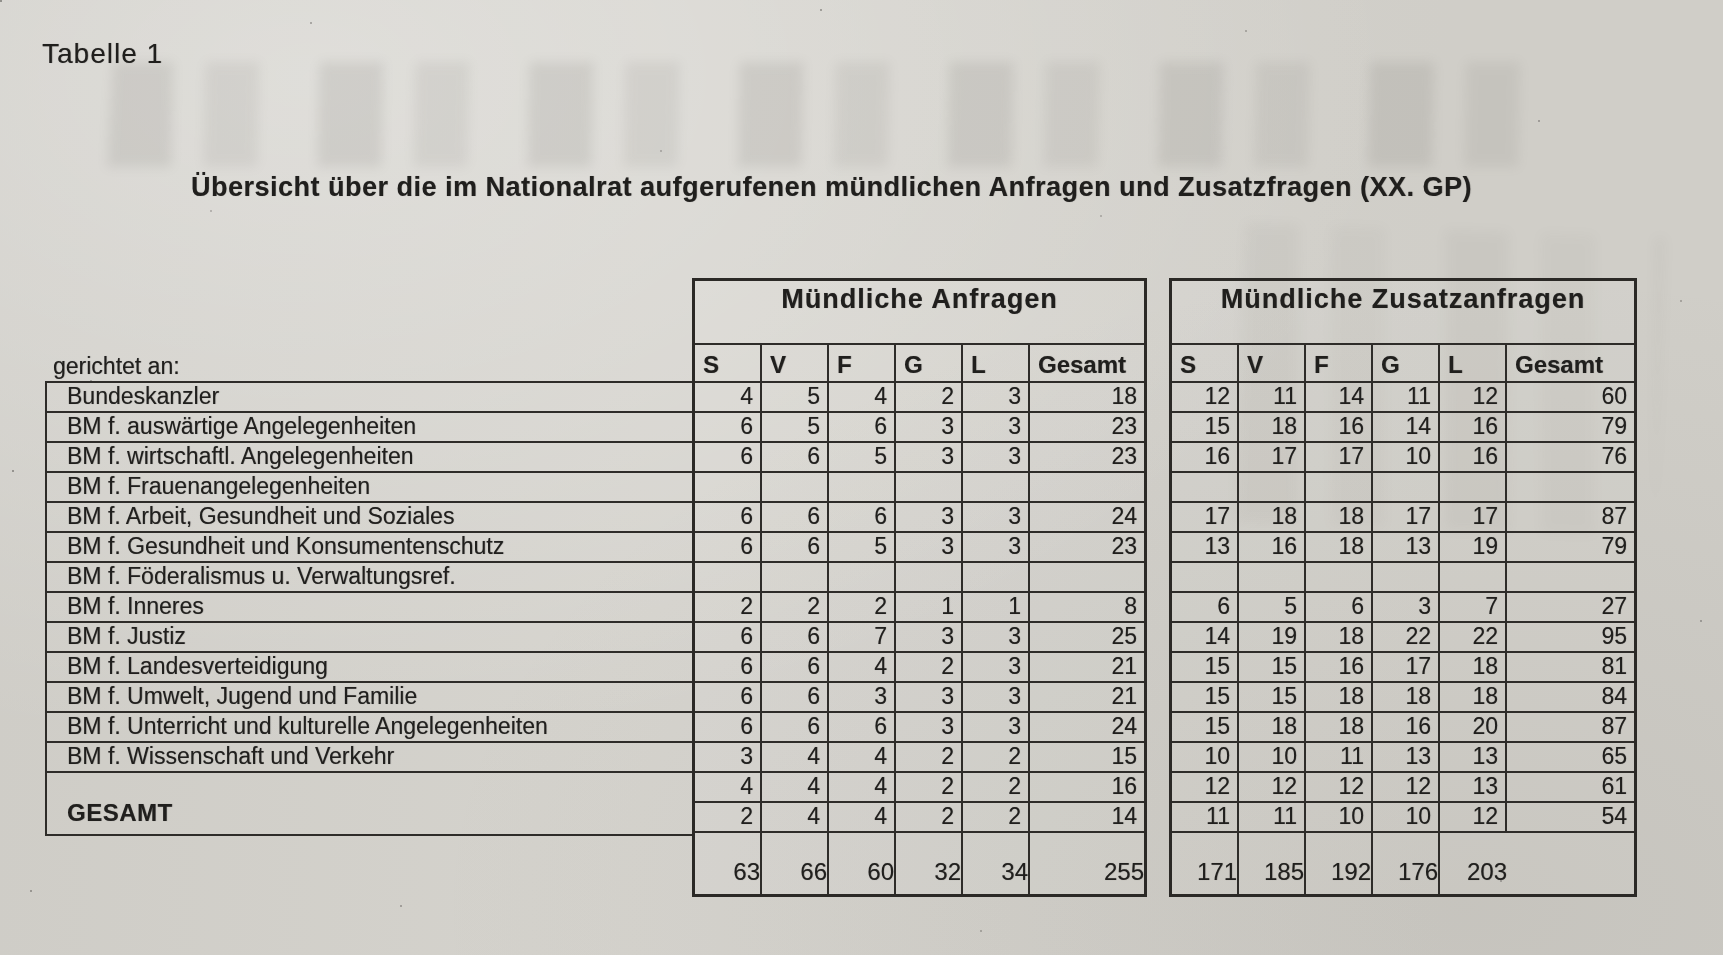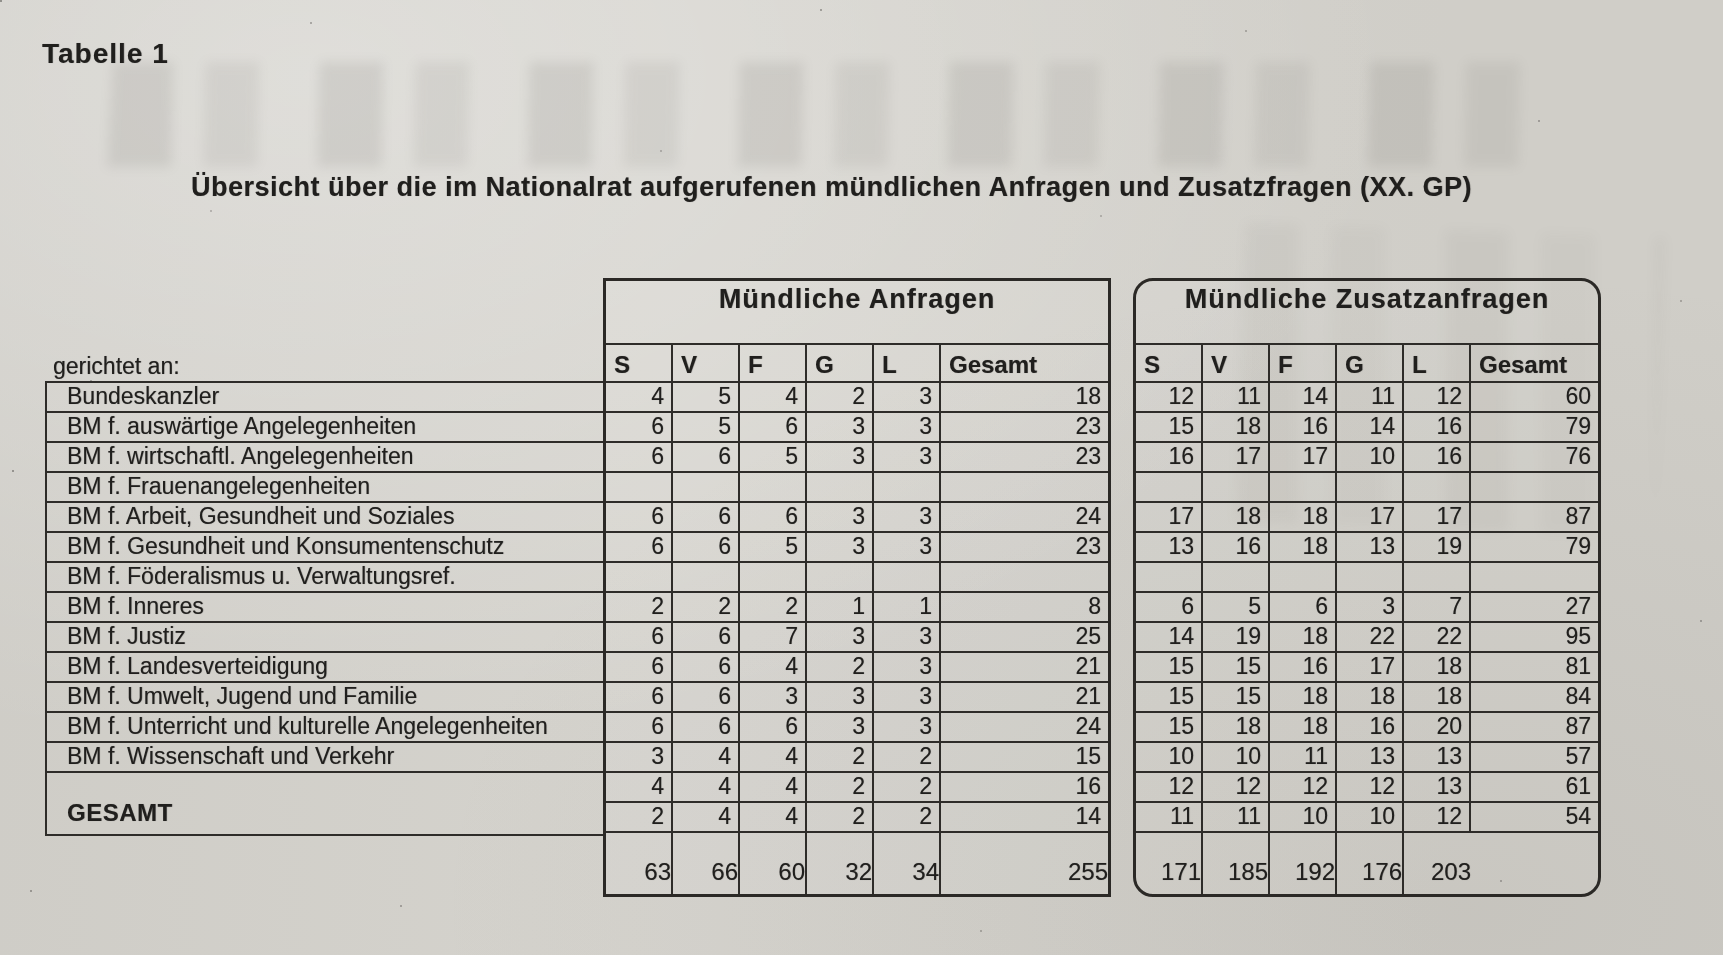--- a/index.html
+++ b/index.html
@@ -22,34 +22,34 @@
       rgba(95,92,86,0.55) 96px 150px, rgba(95,92,86,0) 150px 210px);
   }
   .ghost.g1{ left:110px; top:62px;  width:1430px; height:105px; transform:skewX(-3deg);}
   .ghost.g2{ left:1240px; top:230px; width:420px; height:300px; opacity:0.07; transform:rotate(2deg);}
   .speck{ position:absolute; width:2px; height:2px; background:rgba(45,43,40,0.55); border-radius:50%;
     box-shadow: 310px 22px rgba(45,43,40,.4), 820px 9px rgba(45,43,40,.45), 1245px 30px rgba(45,43,40,.35),
       1538px 120px rgba(45,43,40,.4), 90px 380px rgba(45,43,40,.4), 12px 470px rgba(45,43,40,.5),
       1680px 300px rgba(45,43,40,.35), 1700px 620px rgba(45,43,40,.4), 400px 905px rgba(45,43,40,.4),
       980px 930px rgba(45,43,40,.35), 1500px 880px rgba(45,43,40,.4), 210px 210px rgba(45,43,40,.3),
       660px 150px rgba(45,43,40,.3), 1100px 215px rgba(45,43,40,.3), 30px 890px rgba(45,43,40,.45);}
-  .doc-label{ position:absolute; left:42px; top:38px; font-size:28px; font-weight:bold; letter-spacing:1px;}
+  .doc-label{ position:absolute; left:42px; top:38px; font-size:28px; font-weight:normal; letter-spacing:1px;}
   .doc-title{ position:absolute; left:0; right:60px; top:172px; text-align:center;
     font-size:27px; font-weight:bold; letter-spacing:0.5px;}
   .layout{ position:absolute; left:45px; top:278px; display:flex; align-items:flex-start;}
-  .labels-col{ width:558px; }
+  .labels-col{ width:647px; }
   .labels-spacer{ height:103px; position:relative; }
   .gerichtet{ position:absolute; left:8px; bottom:1px; font-size:23px; }
   .labels-box{ border:2px solid #2e2c29; border-right:none; }
   .lrow{ height:30px; box-sizing:border-box; border-bottom:2px solid #2e2c29;
     font-size:23px; line-height:27px; padding-left:20px; white-space:nowrap; overflow:hidden;}
   .lrow.total{ height:61px; border-bottom:none; display:flex; align-items:flex-end;
     font-weight:bold; font-size:24px; padding-bottom:8px; letter-spacing:0.5px;}
-  .section{ width:508px; border:3px solid #2b2926; box-sizing:border-box; background:rgba(255,255,255,0.06);}
-  .section.second{ margin-left:22px; width:468px;border-radius:20px;}
+  .section{ width:455px; border:3px solid #2b2926; box-sizing:border-box; background:rgba(255,255,255,0.06);}
+  .section.second{ margin-left:22px; width:468px;}
   .sec-title{ height:64px; box-sizing:border-box; border-bottom:2px solid #2e2c29;
     display:flex; align-items:center; justify-content:center;
     font-size:27px; font-weight:bold; letter-spacing:1px; padding-bottom:26px; }
   .grid{ display:grid; grid-template-columns:67px 67px 67px 67px 67px 1fr; }
   .grid > div{ box-sizing:border-box; border-right:2px solid #2e2c29; }
   .grid > div:last-child{ border-right:none; }
   .hrow{ height:38px; }
   .hrow > div{ font-size:24px; font-weight:bold; padding:6px 0 0 8px; }
   .drow{ height:30px; }
   .drow > div{ font-size:23px; line-height:27px; text-align:right; padding-right:7px; }
@@ -341,21 +341,21 @@
             <div class="">16</div>
             <div class="">20</div>
             <div class="">87</div>
           </div>
           <div class="grid drow">
             <div class="">10</div>
             <div class="">10</div>
             <div class="">11</div>
             <div class="">13</div>
             <div class="">13</div>
-            <div class="">57</div>
+            <div class="">65</div>
           </div>
           <div class="grid drow">
             <div class="">12</div>
             <div class="">12</div>
             <div class="">12</div>
             <div class="">12</div>
             <div class="">13</div>
             <div class="">61</div>
           </div>
           <div class="grid drow">

